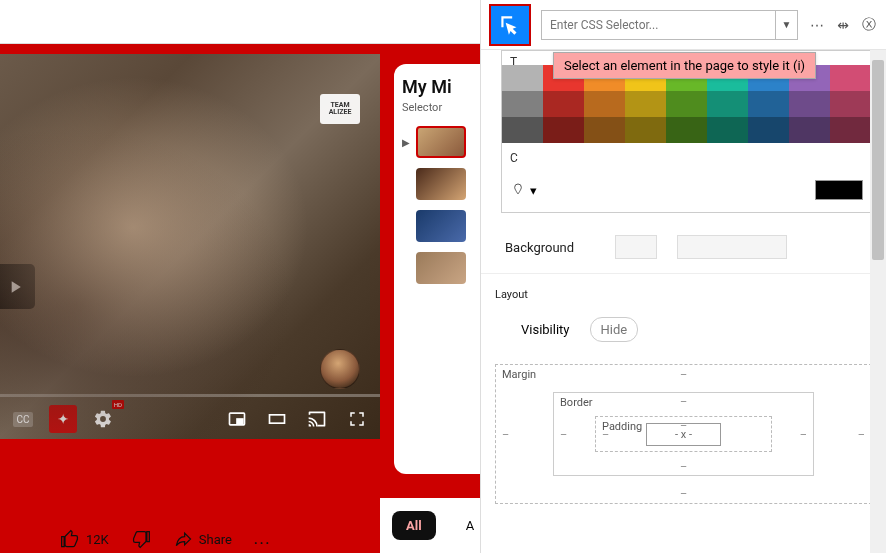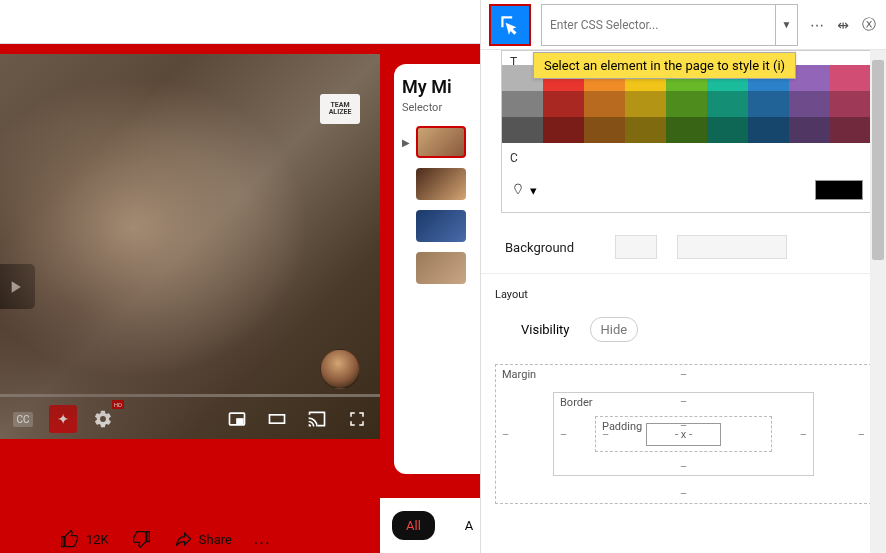--- a/index.html
+++ b/index.html
@@ -32,35 +32,35 @@
 .pl-title { font-size: 18px; font-weight: 600; color: #0f0f0f; white-space: nowrap; overflow: hidden; }
 .pl-sub { font-size: 11px; color: #606060; margin-top: 4px; }
 .pl-items { margin-top: 12px; display: flex; flex-direction: column; gap: 10px; }
 .pl-row { display:flex; align-items:center; gap: 4px; }
 .pl-marker { font-size: 10px; color: #606060; width: 10px; }
 .pl-thumb { width: 50px; height: 32px; border-radius: 4px; background: #888; flex-shrink: 0; }
 .pl-thumb.active { border: 2px solid #cc0000; }
 
 .bottom-bar { position: absolute; bottom: 0; left: 380px; right: 0; height: 55px; background:#fff; display:flex; align-items:center; gap: 16px; padding: 0 12px; }
 .chip { padding: 7px 14px; border-radius: 8px; font-size: 13px; cursor:pointer; }
-.chip.dark { background: #0f0f0f; color:#ef4444; font-weight:400;border-radius:12px; }
+.chip.dark { background: #0f0f0f; color:#fca5a5; font-weight:700; }
 .action-btn { display:flex; align-items:center; gap:6px; font-size:13px; color:#0f0f0f; cursor:pointer; }
 .action-btn svg { width: 20px; height: 20px; fill: none; stroke: #0f0f0f; stroke-width:1.5; }
 
 .inspector { flex: 1; height: 100%; border-left: 1px solid #ddd; position: relative; background:#fff; }
 .insp-header { height: 50px; display:flex; align-items:center; padding: 6px 8px; gap: 10px; border-bottom: 1px solid #e5e5e5; }
 .element-picker { width: 42px; height: 42px; background: #0a84ff; border: 2px solid #c90000; display:flex; align-items:center; justify-content:center; cursor:pointer; }
 .element-picker svg { width: 26px; height: 26px; fill:#fff; }
-.selector-input { flex:1; display:flex; border: 1px solid #bbb; height: 42px; }
+.selector-input { flex:1; display:flex; border: 1px solid #bbb; height: 30px; }
 .selector-input input { flex:1; border:none; padding: 0 8px; font-size: 12px; outline:none; }
 .selector-dd { width: 22px; border-left: 1px solid #bbb; display:flex; align-items:center; justify-content:center; color:#555; font-size:10px; cursor:pointer; }
 .header-icons { display:flex; gap:8px; align-items:center; color:#555; }
 .hdr-ic { cursor:pointer; font-size:14px; width:18px; text-align:center; }
 
-.tooltip { position: absolute; top: 52px; left: 52px; background:#fde047; border:1px solid #aaa; padding: 5px 10px; font-size: 13px; box-shadow: 0 1px 3px rgba(0,0,0,0.15); z-index: 50; white-space:nowrap; }
+.tooltip { position: absolute; top: 52px; left: 72px; background:#fca5a5; border:1px solid #aaa; padding: 5px 10px; font-size: 13px; box-shadow: 0 1px 3px rgba(0,0,0,0.15); z-index: 50; white-space:nowrap; }
 
 .insp-body { height: calc(100% - 50px); overflow-y:auto; position:relative; }
 .scrollbar-track { position:absolute; right:0; top:0; width:16px; height:100%; background:#f0f0f0; }
 .scrollbar-thumb { position:absolute; right:2px; top:10px; width:12px; height:200px; background:#c1c1c1; border-radius:2px; }
 
 .color-palette { border:1px solid #ccc; margin: 0 14px 8px 20px; padding-bottom:10px; }
 .palette-top { height: 14px; }
 .palette-tabs { font-size:12px; padding: 4px 8px; color:#333; }
 .swatch-grid { display:grid; grid-template-columns: repeat(9, 1fr); }
 .sw { height: 26px; }

